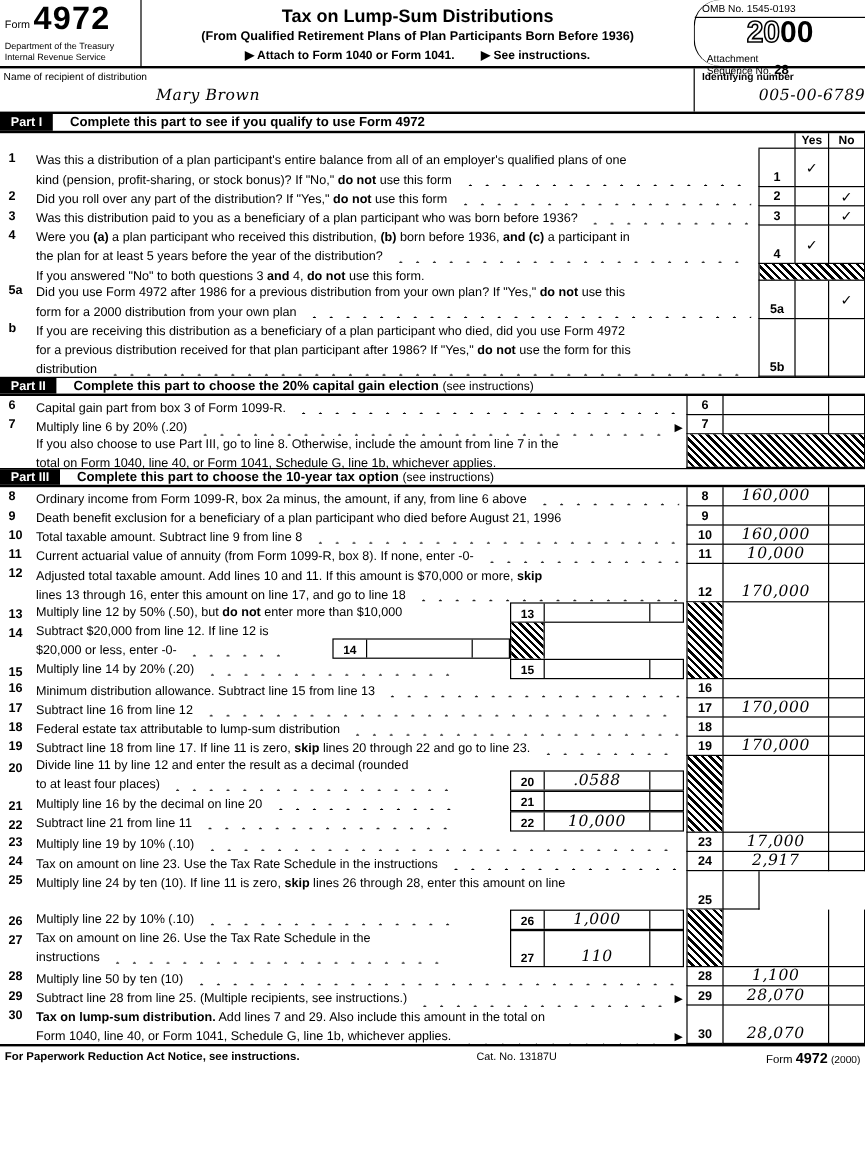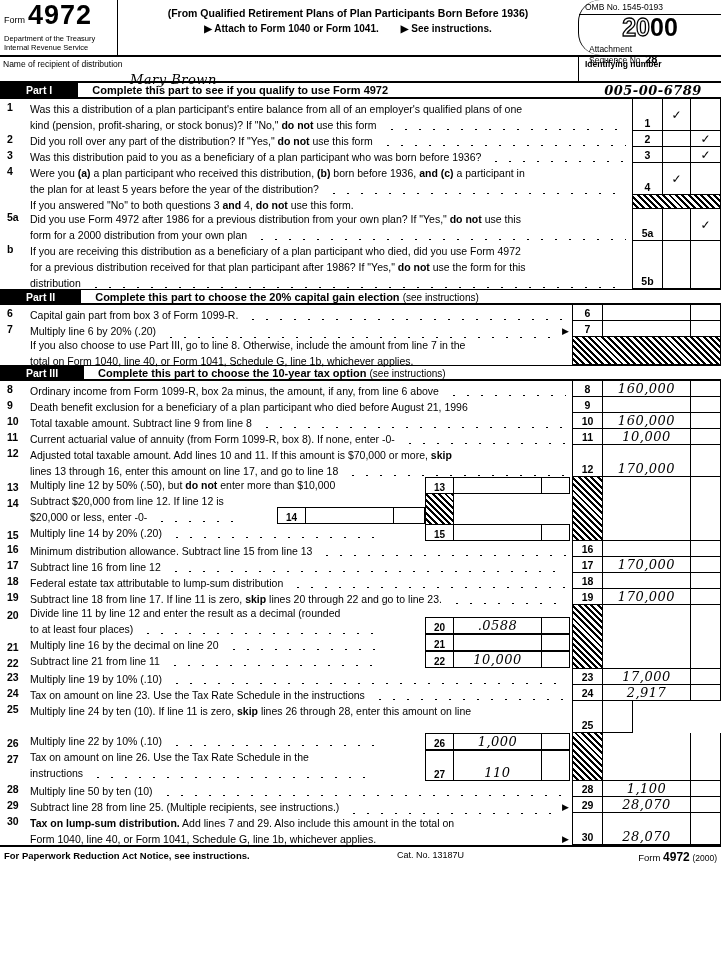--- a/index.html
+++ b/index.html
@@ -20,30 +20,30 @@
   .subtitle { font-size:10.5px; font-weight:bold; margin-top:2px; }
   .attach { font-size:10px; font-weight:bold; margin-top:4px; display:flex; justify-content:center; gap:22px; }
   .hdr-right { width:143px; border-left:1.5px solid #000;border-radius:22px; }
   .omb { font-size:8.5px; border-bottom:1.5px solid #000; padding:2px 0 2px 6px; }
   .yearrow { text-align:center; line-height:24px; }
   .y20 { font-size:25px; font-weight:bold; color:#fff; -webkit-text-stroke:1.3px #000; }
   .y00 { font-size:25px; font-weight:bold; color:#000; }
   .seq { font-size:8.5px; padding-left:10px; line-height:10px; }
   .seq b { font-size:11px; }
   
-  .namerow { display:flex; height:26px; border-bottom:2.5px solid #000;gap:22px; }
+  .namerow { display:flex; height:38px; border-bottom:2.5px solid #000;gap:22px; }
   .name-left { flex:1; padding:2px 0 0 3px; font-size:8.5px; position:relative; }
   .name-val { position:absolute; left:130px; top:15px; }
   .name-right { width:143px; border-left:1.5px solid #000; font-size:8.5px; font-weight:bold; padding:2px 0 0 6px; }
-  .id-val { text-align:center; margin-top:14px; font-weight:bold; }
+  .id-val { text-align:right; margin-top:3px; font-weight:normal; }
   .hw { font-family:"DejaVu Serif", serif; font-style:italic; font-size:13px; letter-spacing:0.5px; }
   
   .pbar { display:flex; align-items:stretch; border-bottom:2px solid #000; height:16px; }
   .pbar.topline { border-top:1.5px solid #000; }
-  .pchip { background:#000; color:#fff; font-weight:bold; font-size:10.5px; padding:0 26px; display:flex; align-items:center; }
+  .pchip { background:#000; color:#fff; font-weight:bold; font-size:10.5px; padding:0 9px; display:flex; align-items:center; }
   .phead { font-weight:bold; font-size:11px; padding:1px 0 0 14px; }
   .pnote { font-weight:normal; font-size:10px; }
   
   .row { display:flex; align-items:stretch; }
   .qn { width:30px; padding:2px 0 0 7px; font-weight:bold; flex:none; }
   .qtxt { flex:1; line-height:16px; padding-top:2px; }
   .lflex { display:flex; }
   .dots { flex:1; margin:0 6px 3px 8px; align-self:flex-end; height:8px;
           background-image:radial-gradient(circle,#000 1.1px,transparent 1.35px);
           background-size:14px 8px; background-position:0 4px; background-repeat:repeat-x; }
@@ -98,20 +98,21 @@
       <div class="lflex">
         <span class="form-word">Form</span>
         <span class="form-num">4972</span>
       </div>
       <div class="dept">
         <div>Department of the Treasury</div>
         <div>Internal Revenue Service</div>
       </div>
     </div>
     <div class="hdr-center">
+      <div class="title">Tax on Lump-Sum Distributions</div>
       <div class="subtitle">(From Qualified Retirement Plans of Plan Participants Born Before 1936)</div>
       <div class="attach">
         <span>▶ Attach to Form 1040 or Form 1041.</span>
         <span>▶ See instructions.</span>
       </div>
     </div>
     <div class="hdr-right">
       <div class="omb">OMB No. 1545-0193</div>
       <div class="yearrow">
         <span class="y20">20</span><span class="y00">00</span>
@@ -132,20 +133,26 @@
       <div>Identifying number</div>
       <div class="id-val hw">005-00-6789</div>
     </div>
   </div>
 
   <div class="pbar">
     <span class="pchip">Part I</span>
     <span class="phead">Complete this part to see if you qualify to use Form 4972</span>
   </div>
 
+  <div class="row" style="height:13px">
+    <div class="p1q"></div>
+    <div class="hb"></div>
+    <div class="ay hyn" style="border-top:none">Yes</div>
+    <div class="an hyn">No</div>
+  </div>
 
   <div class="row" style="height:32px">
     <div class="p1q">
       <span class="qn">1</span>
       <div class="qtxt">
         <div>Was this a distribution of a plan participant's entire balance from all of an employer's qualified plans of one</div>
         <div class="lflex">
             <span>kind (pension, profit-sharing, or stock bonus)? If "No," <b>do not</b> use this form</span>
             <span class="dots"></span>
           </div>

